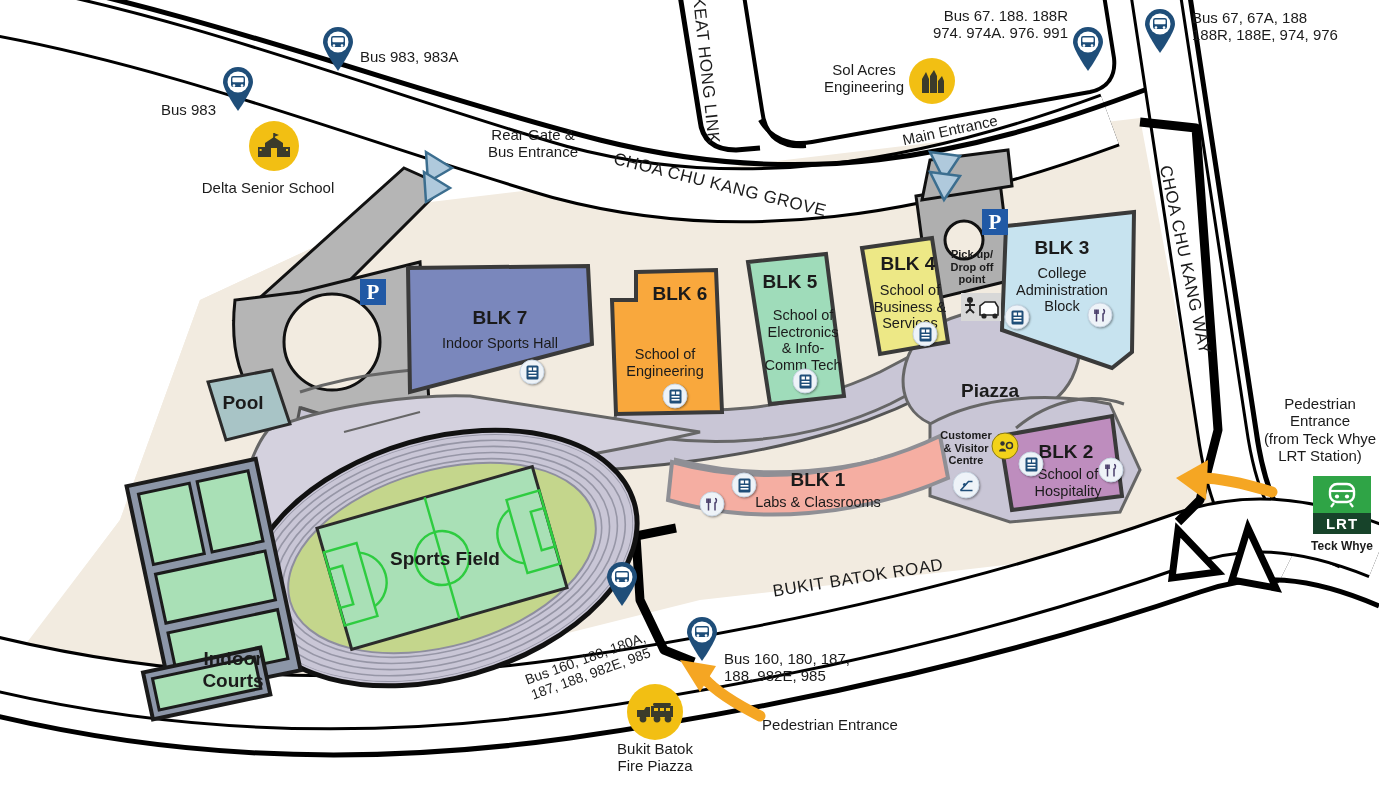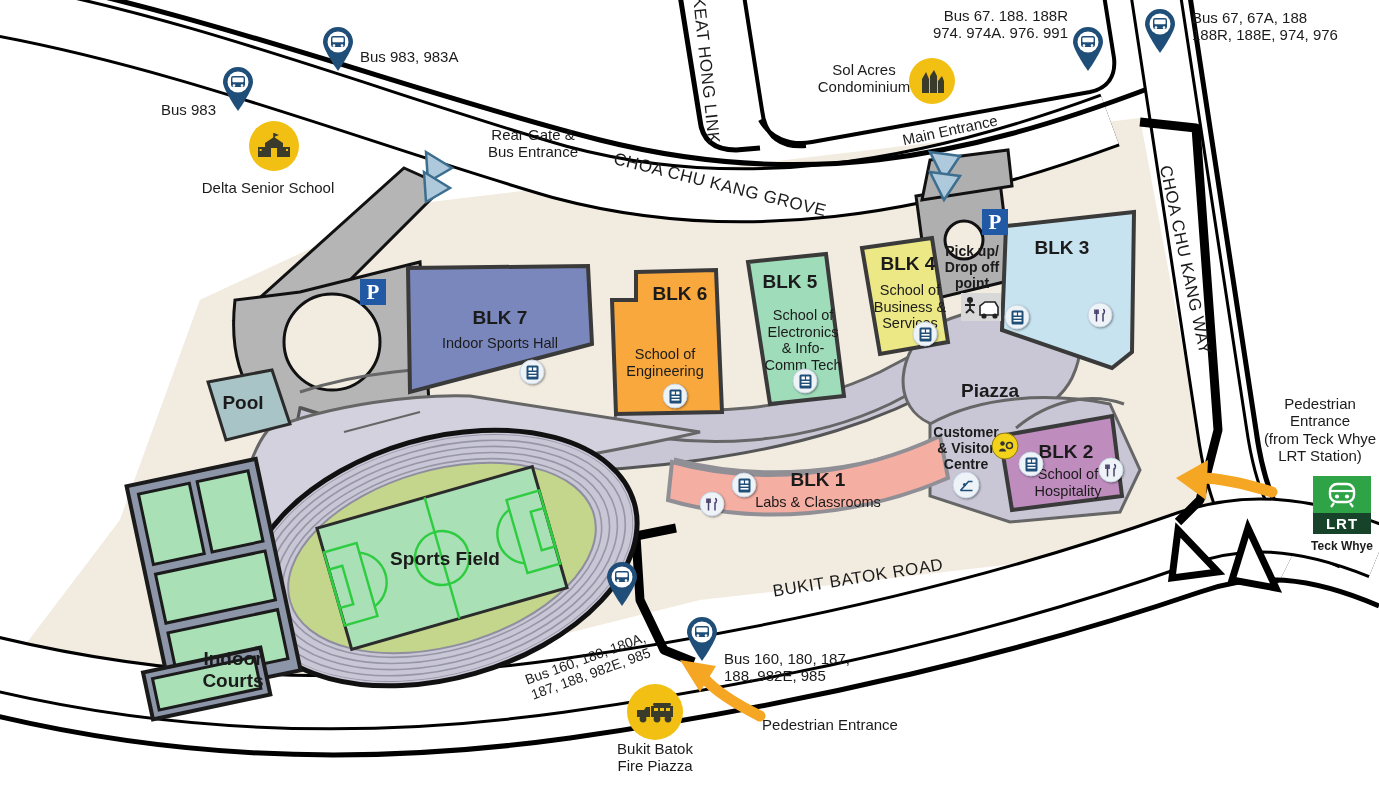--- a/index.html
+++ b/index.html
@@ -15,21 +15,21 @@
   .lbl{position:absolute;white-space:pre;color:#1b1b1b;line-height:1.15;}
   .lbl.center{text-align:center;transform:translate(-50%,-50%);}
   .lbl.left{text-align:left;transform:translate(0,-50%);}
   .lbl.right{text-align:right;transform:translate(-100%,-50%);}
 
   .blk-title{font-weight:bold;font-size:19px;}
   .blk-sub{font-size:14.5px;}
   .area-title{font-weight:bold;font-size:19px;}
   .road-lbl{font-weight:normal;font-size:17px;letter-spacing:.5px;}
   .poi-lbl{font-size:15px;}
-  .small-lbl{font-size:14px;font-weight:bold;}
+  .small-lbl{font-size:11px;font-weight:bold;}
   .bus-lbl{font-size:15px;}
   .bus-lbl-rot{font-size:14px;}
   .ped-lbl{font-size:15px;}
   .lrt-cap{font-size:12px;font-weight:bold;text-align:center;}
 
   
   .pin{position:absolute;width:34px;height:46px;transform:translate(-50%,-100%);}
   
   .badge{position:absolute;border-radius:50%;transform:translate(-50%,-50%);
          display:flex;align-items:center;justify-content:center;}
@@ -234,20 +234,23 @@
 Electronics
 &amp; Info-
 Comm Tech</div>
 
 <div class="lbl center blk-title" style="left:908px;top:264px;">BLK 4</div>
 <div class="lbl center blk-sub" style="left:910px;top:307px;">School of
 Business &amp;
 Services</div>
 
 <div class="lbl center blk-title" style="left:1062px;top:248px;">BLK 3</div>
+<div class="lbl center blk-sub" style="left:1062px;top:290px;">College
+Administration
+Block</div>
 
 <div class="lbl center blk-title" style="left:1066px;top:452px;">BLK 2</div>
 <div class="lbl center blk-sub" style="left:1068px;top:483px;">School of
 Hospitality</div>
 
 <div class="lbl center blk-title" style="left:818px;top:480px;">BLK 1</div>
 <div class="lbl center blk-sub" style="left:818px;top:502px;">Labs &amp; Classrooms</div>
 
 <div class="lbl center area-title" style="left:243px;top:403px;">Pool</div>
 <div class="lbl center area-title" style="left:445px;top:559px;">Sports Field</div>
@@ -407,21 +410,21 @@
 <div class="lbl center poi-lbl" style="left:268px;top:188px;">Delta Senior School</div>
 
 <div class="badge yellow" style="left:932px;top:81px;width:46px;height:46px;">
   <svg width="30" height="28" viewBox="0 0 30 28">
     <path d="M 5,26 L 5,12 L 9,5 L 12,12 L 12,26 Z" fill="#3B3B2B"></path>
     <path d="M 13,26 L 13,9 L 17,3 L 20,9 L 20,26 Z" fill="#3B3B2B"></path>
     <path d="M 21,26 L 21,14 L 25,9 L 27,14 L 27,26 Z" fill="#3B3B2B"></path>
   </svg>
 </div>
 <div class="lbl center poi-lbl" style="left:864px;top:78px;">Sol Acres
-Condominium</div>
+Engineering</div>
 
 <div class="badge yellow" style="left:655px;top:712px;width:56px;height:56px;">
   <svg width="40" height="26" viewBox="0 0 40 26">
     <path d="M 2,18 L 2,11 L 9,11 L 11,8 L 15,8 L 15,18 Z" fill="#3B3B2B"></path>
     <rect x="16" y="7" width="22" height="11" fill="#3B3B2B"></rect>
     <rect x="18" y="4" width="18" height="3" rx="1.4" fill="#3B3B2B"></rect>
     <circle cx="8" cy="20" r="3.4" fill="#3B3B2B"></circle>
     <circle cx="22" cy="20" r="3.4" fill="#3B3B2B"></circle>
     <circle cx="33" cy="20" r="3.4" fill="#3B3B2B"></circle>
     <rect x="19" y="9" width="4" height="3" fill="#F2BF13"></rect>

